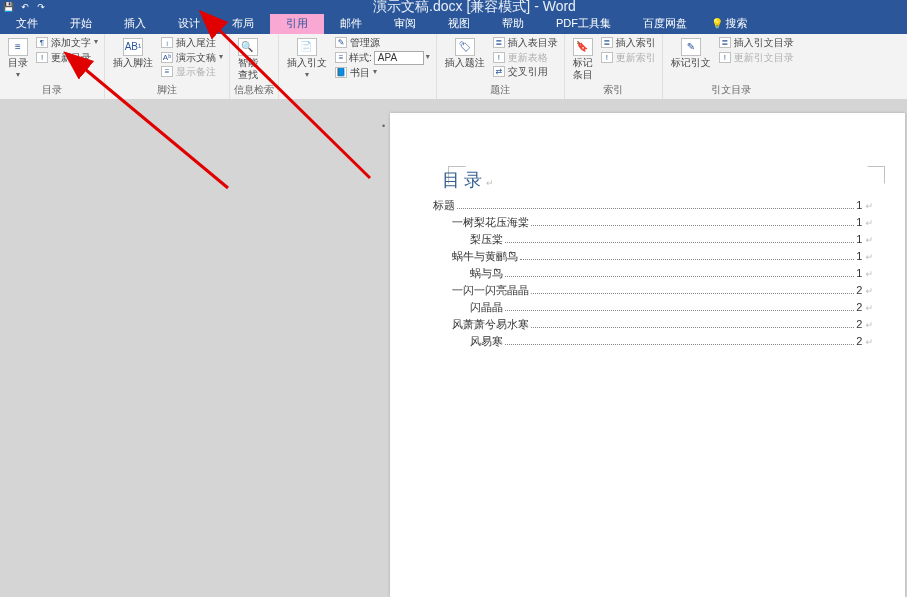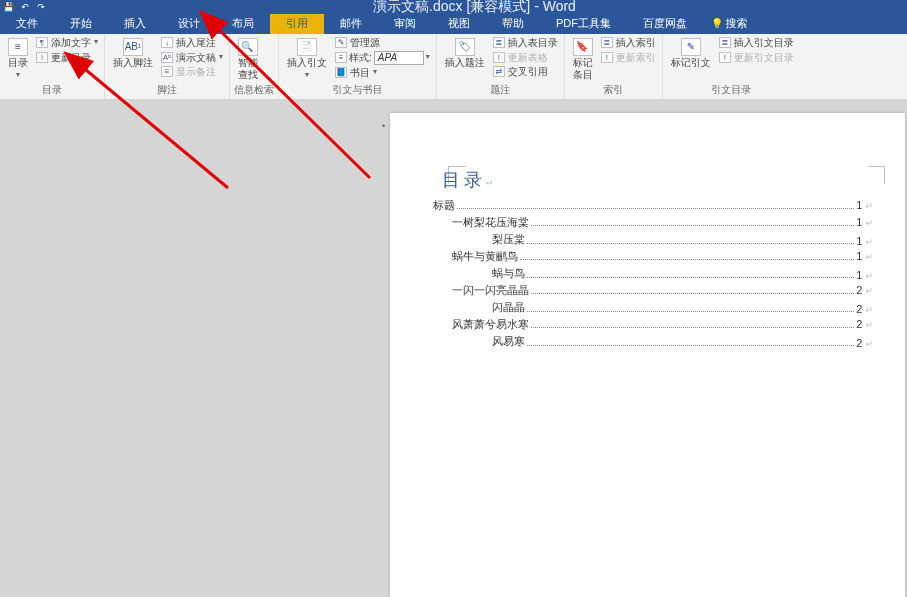--- a/index.html
+++ b/index.html
@@ -5,50 +5,50 @@
     * { margin: 0; padding: 0; box-sizing: border-box; font-family: "Microsoft YaHei", sans-serif; }
     body { width: 907px; height: 597px; background: #d5d5d5; overflow: hidden; position: relative; }
     
     .titlebar { background: #2b579a; height: 14px; display: flex; align-items: center; color: #fff; font-size: 10px; padding: 0 4px; }
     .titlebar-left { display: flex; gap: 6px; }
     .titlebar-icon { width: 10px; height: 10px; display: inline-flex; align-items: center; justify-content: center; font-size: 9px; }
     .titlebar-center { flex: 1; text-align: center; font-size: 14px; color: #e8eef8; }
     
     .tabs { background: #2b579a; height: 20px; display: flex; align-items: flex-end; color: #fff; font-size: 11px; }
     .tab { padding: 2px 16px 3px; cursor: pointer; }
-    .tab.active { background: #eab308; color: #2b579a; }
+    .tab.active { background: #f9a8d4; color: #2b579a; }
     .search-tab { display: flex; align-items: center; gap: 2px; padding: 2px 8px 3px; }
     .search-icon { font-size: 10px; }
     
     .ribbon { background: #f3f3f3; height: 66px; border-bottom: 1px solid #d4d4d4; display: flex; }
     .ribbon-group { border-right: 1px solid #e0e0e0; padding: 2px 4px 0; display: flex; flex-direction: column; justify-content: space-between; }
     .ribbon-group-label { text-align: center; font-size: 10px; color: #666; padding: 1px 0 2px; }
     .ribbon-body { display: flex; gap: 2px; flex: 1; }
     .ribbon-big { display: flex; flex-direction: column; align-items: center; justify-content: flex-start; padding: 2px 4px 0; font-size: 10px; color: #444; text-align: center; line-height: 1.15; gap: 1px; }
     .ribbon-big .big-icon { width: 20px; height: 18px; background: #fff; border: 1px solid #c0c0c0; display: flex; align-items: center; justify-content: center; font-size: 10px; color: #2b579a; }
     .ribbon-col { display: flex; flex-direction: column; gap: 1px; font-size: 10px; color: #444; }
     .ribbon-item { display: flex; align-items: center; gap: 3px; padding: 0 2px; white-space: nowrap; line-height: 1.35; }
     .ribbon-item.disabled { color: #b0b0b0; }
     .small-icon { width: 12px; height: 11px; border: 1px solid #c0c0c0; background: #fff; display: inline-block; font-size: 8px; line-height: 9px; text-align: center; color: #2b579a; }
     .dd { font-size: 8px; color: #666; }
     .style-select { display: flex; align-items: center; gap: 2px; }
-    .style-select .box { background: #fff; border: 1px solid #aaa; font-size: 10px; padding: 0 12px 0 3px; height: 14px; line-height: 12px; color: #333; min-width: 50px; font-style: italic; }
+    .style-select .box { background: #fff; border: 1px solid #aaa; font-size: 10px; padding: 0 12px 0 3px; height: 14px; line-height: 12px; color: #333; min-width: 50px; }
     .page { position: absolute; left: 390px; top: 113px; width: 515px; height: 484px; background: #fff; box-shadow: 0 0 3px rgba(0,0,0,0.2); }
     .page-inner { padding: 55px 32px 0 42px; }
     .corner { position: absolute; width: 18px; height: 18px; border: 1px solid transparent; }
     .corner.tl { left: 58px; top: 53px; border-left: 1px solid #c0c0c0; border-top: 1px solid #c0c0c0; }
     .corner.tr { right: 20px; top: 53px; border-right: 1px solid #c0c0c0; border-top: 1px solid #c0c0c0; }
     
     .toc-title { font-family: SimSun, serif; font-size: 18px; color: #365f91; letter-spacing: 4px; margin-left: 10px; margin-bottom: 6px; }
     .toc-title .ret { font-size: 9px; color: #c0c0c0; letter-spacing: 0; }
     .dot-before { position: absolute; left: -8px; top: 8px; font-size: 9px; color: #666; }
     .toc-entry { display: flex; align-items: baseline; font-family: SimSun, serif; font-size: 11px; color: #333; margin: 2px 0; }
     .toc-entry.l1 { margin-left: 1px; }
     .toc-entry.l2 { margin-left: 20px; }
-    .toc-entry.l3 { margin-left: 60px; align-items: flex-end; }
+    .toc-entry.l3 { margin-left: 38px; }
     .toc-text { white-space: nowrap; }
     .toc-leader { flex: 1; border-bottom: 1px dotted #888; margin: 0 2px 3px; height: 1px; }
     .toc-page { white-space: nowrap; }
     .toc-page .ret { font-size: 9px; color: #c0c0c0; }
     
     .arrow { position: absolute; pointer-events: none; z-index: 50; }
   </style>
 </head>
 <body>
 
@@ -157,21 +157,20 @@
           <span class="box">APA</span>
           <span class="dd">▾</span>
         </div>
         <div class="ribbon-item">
             <span class="small-icon">📘</span>
             <span>书目</span>
             <span class="dd">▾</span>
           </div>
       </div>
     </div>
-    <div class="ribbon-group-label">引文与书目</div>
   </div>
 
   <div class="ribbon-group">
     <div class="ribbon-body">
       <div class="ribbon-big">
         <div class="big-icon">🏷</div>
         <span>插入题注</span>
       </div>
       <div class="ribbon-col">
         <div class="ribbon-item">

